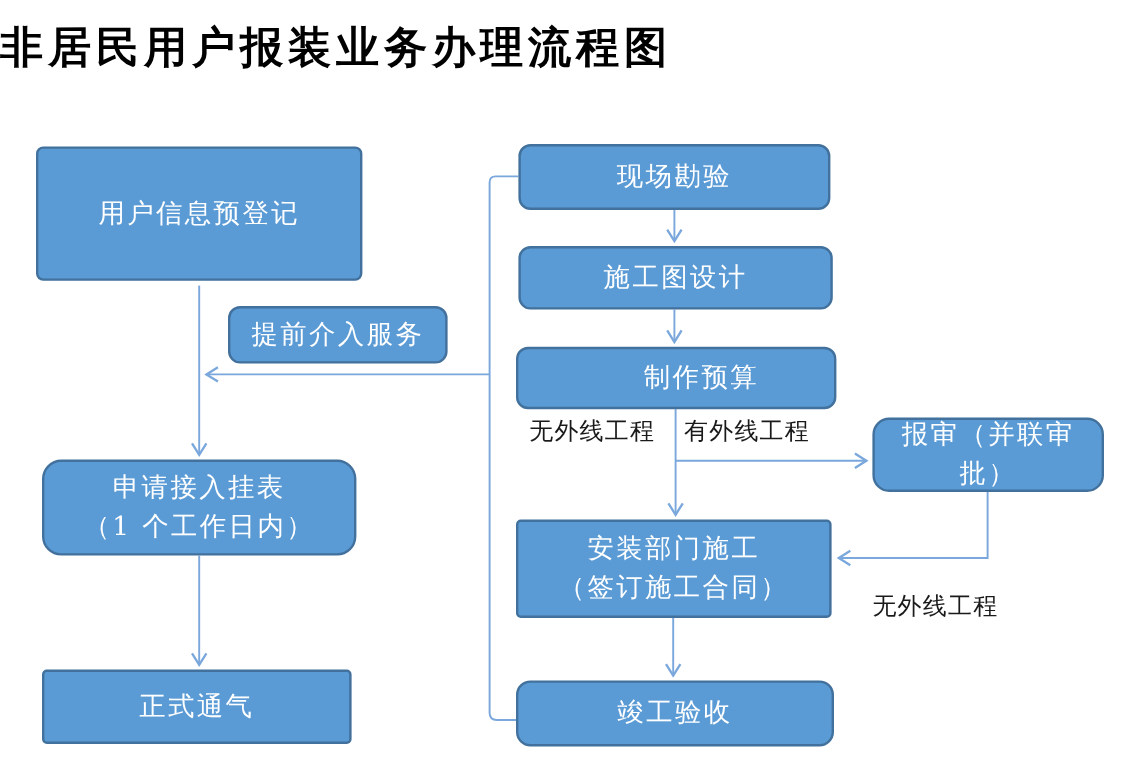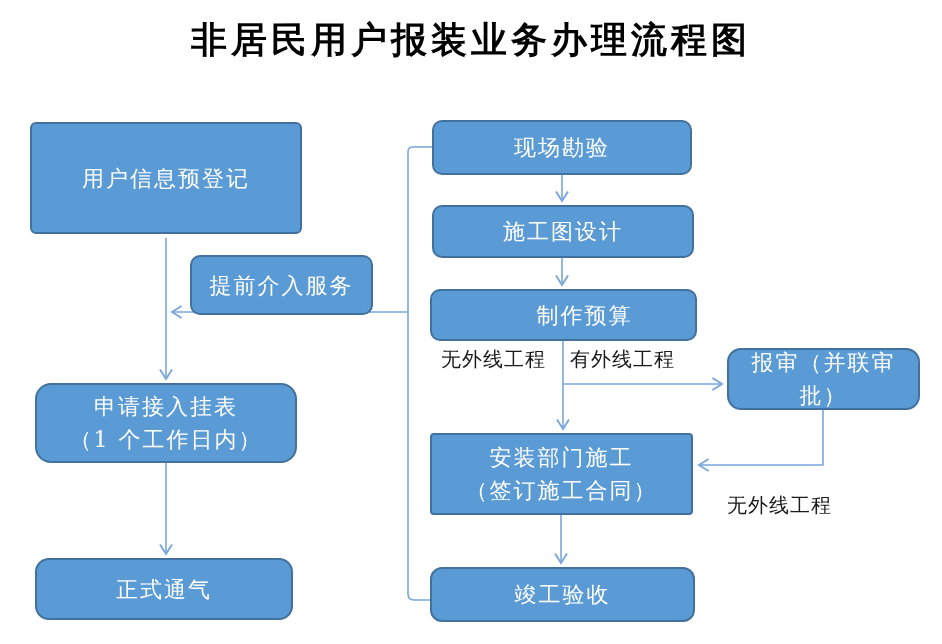--- a/index.html
+++ b/index.html
@@ -13,43 +13,42 @@
   html,body{margin:0;padding:0;background:var(--bg);}
   body{font-family:"DejaVu Serif","Liberation Serif",serif;}
   .canvas{
     position:relative;
     width:942px;height:644px;
     background:var(--bg);
     overflow:hidden;
   }
   .title{
     position:absolute;left:0;top:16px;width:942px;
-    text-align:center;
     font-size:36px;font-weight:bold;color:#000;
     letter-spacing:4px;
   }
   svg.wires{position:absolute;left:0;top:0;width:942px;height:644px;pointer-events:none;}
   svg.wires line, svg.wires path{stroke:var(--connector);stroke-width:1.6;fill:none;}
   .node{
     position:absolute;
     background:var(--box-fill);
     border:2px solid var(--box-border);
     color:#fff;
     display:flex;align-items:center;justify-content:center;
     text-align:center;
     font-size:22px;
     letter-spacing:2px;
     line-height:1.5;
     white-space:pre-line;
     border-radius:12px;
   }
   .n-pre    {left:30px; top:122px; width:272px; height:112px; border-radius:6px;}
-  .n-early  {left:190px;top:255px; width:183px; height:60px;  border-radius:10px;}
+  .n-early  {left:190px;top:255px; width:183px; height:48px;  border-radius:10px;}
   .n-apply  {left:35px; top:383px; width:262px; height:80px;  border-radius:16px;}
-  .n-gas    {left:35px; top:558px; width:258px; height:62px;  border-radius:14px;}
+  .n-gas    {left:35px; top:558px; width:258px; height:62px;  border-radius:4px;}
   .n-survey {left:432px;top:120px; width:260px; height:55px;  border-radius:10px;}
   .n-design {left:432px;top:205px; width:262px; height:53px;  border-radius:10px;}
   .n-budget {left:430px;top:289px; width:267px; height:52px;  border-radius:10px;padding-left:42px;}
   .n-report {left:727px;top:348px; width:193px; height:62px;  border-radius:14px;}
   .n-install{left:430px;top:433px; width:263px; height:82px;  border-radius:4px;}
   .n-accept {left:430px;top:567px; width:265px; height:55px;  border-radius:12px;}
   .edge-label{
     position:absolute;
     font-size:20px;color:var(--label-color);
     letter-spacing:1px;white-space:nowrap;

